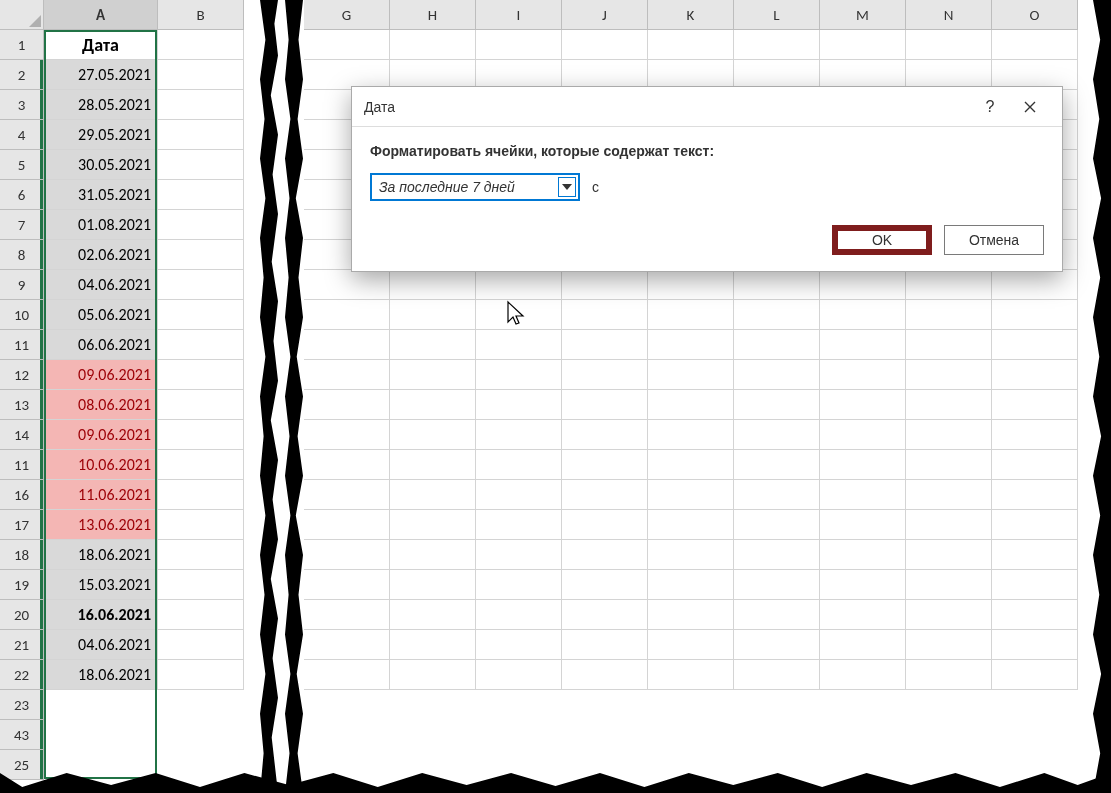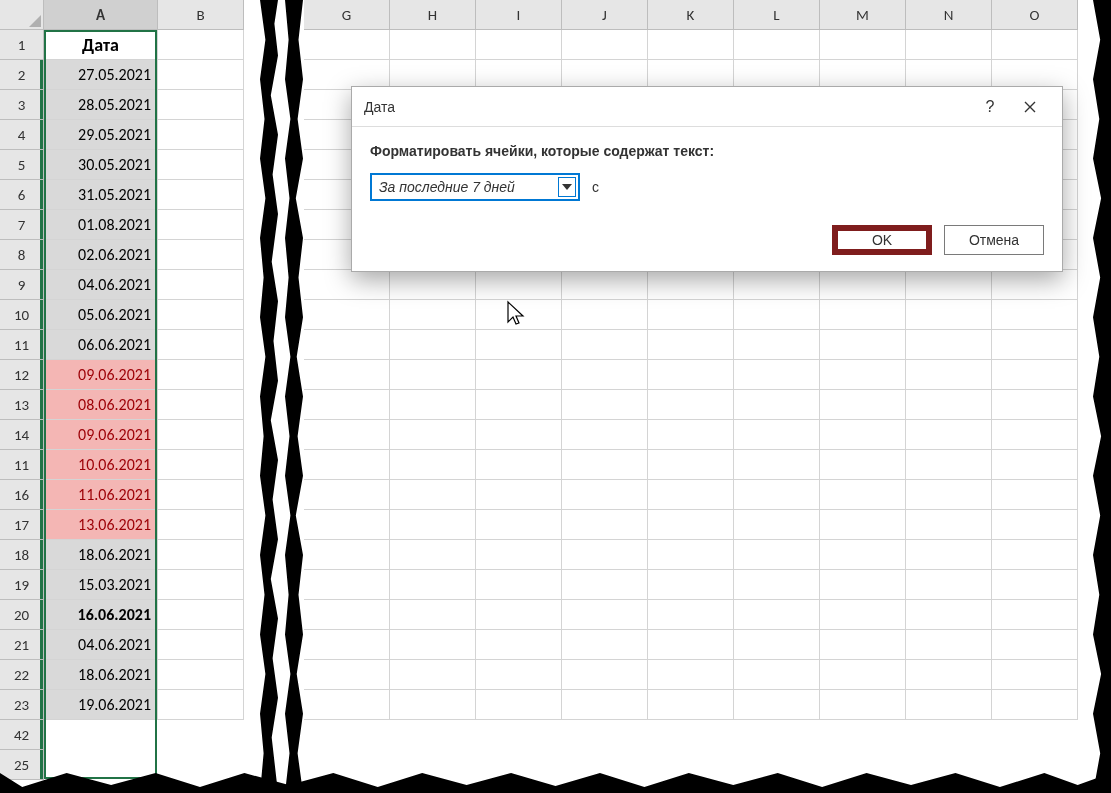--- a/index.html
+++ b/index.html
@@ -200,21 +200,21 @@
       <div class="rowh sel">14</div>
       <div class="rowh sel">11</div>
       <div class="rowh sel">16</div>
       <div class="rowh sel">17</div>
       <div class="rowh sel">18</div>
       <div class="rowh sel">19</div>
       <div class="rowh sel">20</div>
       <div class="rowh sel">21</div>
       <div class="rowh sel">22</div>
       <div class="rowh sel">23</div>
-      <div class="rowh sel">42</div>
+      <div class="rowh sel">43</div>
       <div class="rowh sel">25</div>
     </div>
   <div class="cells" id="cells">
       <div class="row">
         <div class="cell header-cell" style="width: 114px;">Дата</div>
         <div class="cell" style="width: 86px;"></div>
         <div style="width: 60px; flex-shrink: 0;"></div>
         <div class="cell" style="width: 86px;"></div>
         <div class="cell" style="width: 86px;"></div>
         <div class="cell" style="width: 86px;"></div>
@@ -500,34 +500,20 @@
         <div class="cell" style="width: 86px;"></div>
         <div class="cell" style="width: 86px;"></div>
         <div class="cell" style="width: 86px;"></div>
         <div class="cell" style="width: 86px;"></div>
         <div class="cell" style="width: 86px;"></div>
         <div class="cell" style="width: 86px;"></div>
         <div class="cell" style="width: 86px;"></div>
       </div>
       <div class="row">
         <div class="cell sel" style="width: 114px;">18.06.2021</div>
-        <div class="cell" style="width: 86px;"></div>
-        <div style="width: 60px; flex-shrink: 0;"></div>
-        <div class="cell" style="width: 86px;"></div>
-        <div class="cell" style="width: 86px;"></div>
-        <div class="cell" style="width: 86px;"></div>
-        <div class="cell" style="width: 86px;"></div>
-        <div class="cell" style="width: 86px;"></div>
-        <div class="cell" style="width: 86px;"></div>
-        <div class="cell" style="width: 86px;"></div>
-        <div class="cell" style="width: 86px;"></div>
-        <div class="cell" style="width: 86px;"></div>
-      </div>
-      <div class="row">
-        <div class="cell sel" style="width: 114px;">19.06.2021</div>
         <div class="cell" style="width: 86px;"></div>
         <div style="width: 60px; flex-shrink: 0;"></div>
         <div class="cell" style="width: 86px;"></div>
         <div class="cell" style="width: 86px;"></div>
         <div class="cell" style="width: 86px;"></div>
         <div class="cell" style="width: 86px;"></div>
         <div class="cell" style="width: 86px;"></div>
         <div class="cell" style="width: 86px;"></div>
         <div class="cell" style="width: 86px;"></div>
         <div class="cell" style="width: 86px;"></div>

